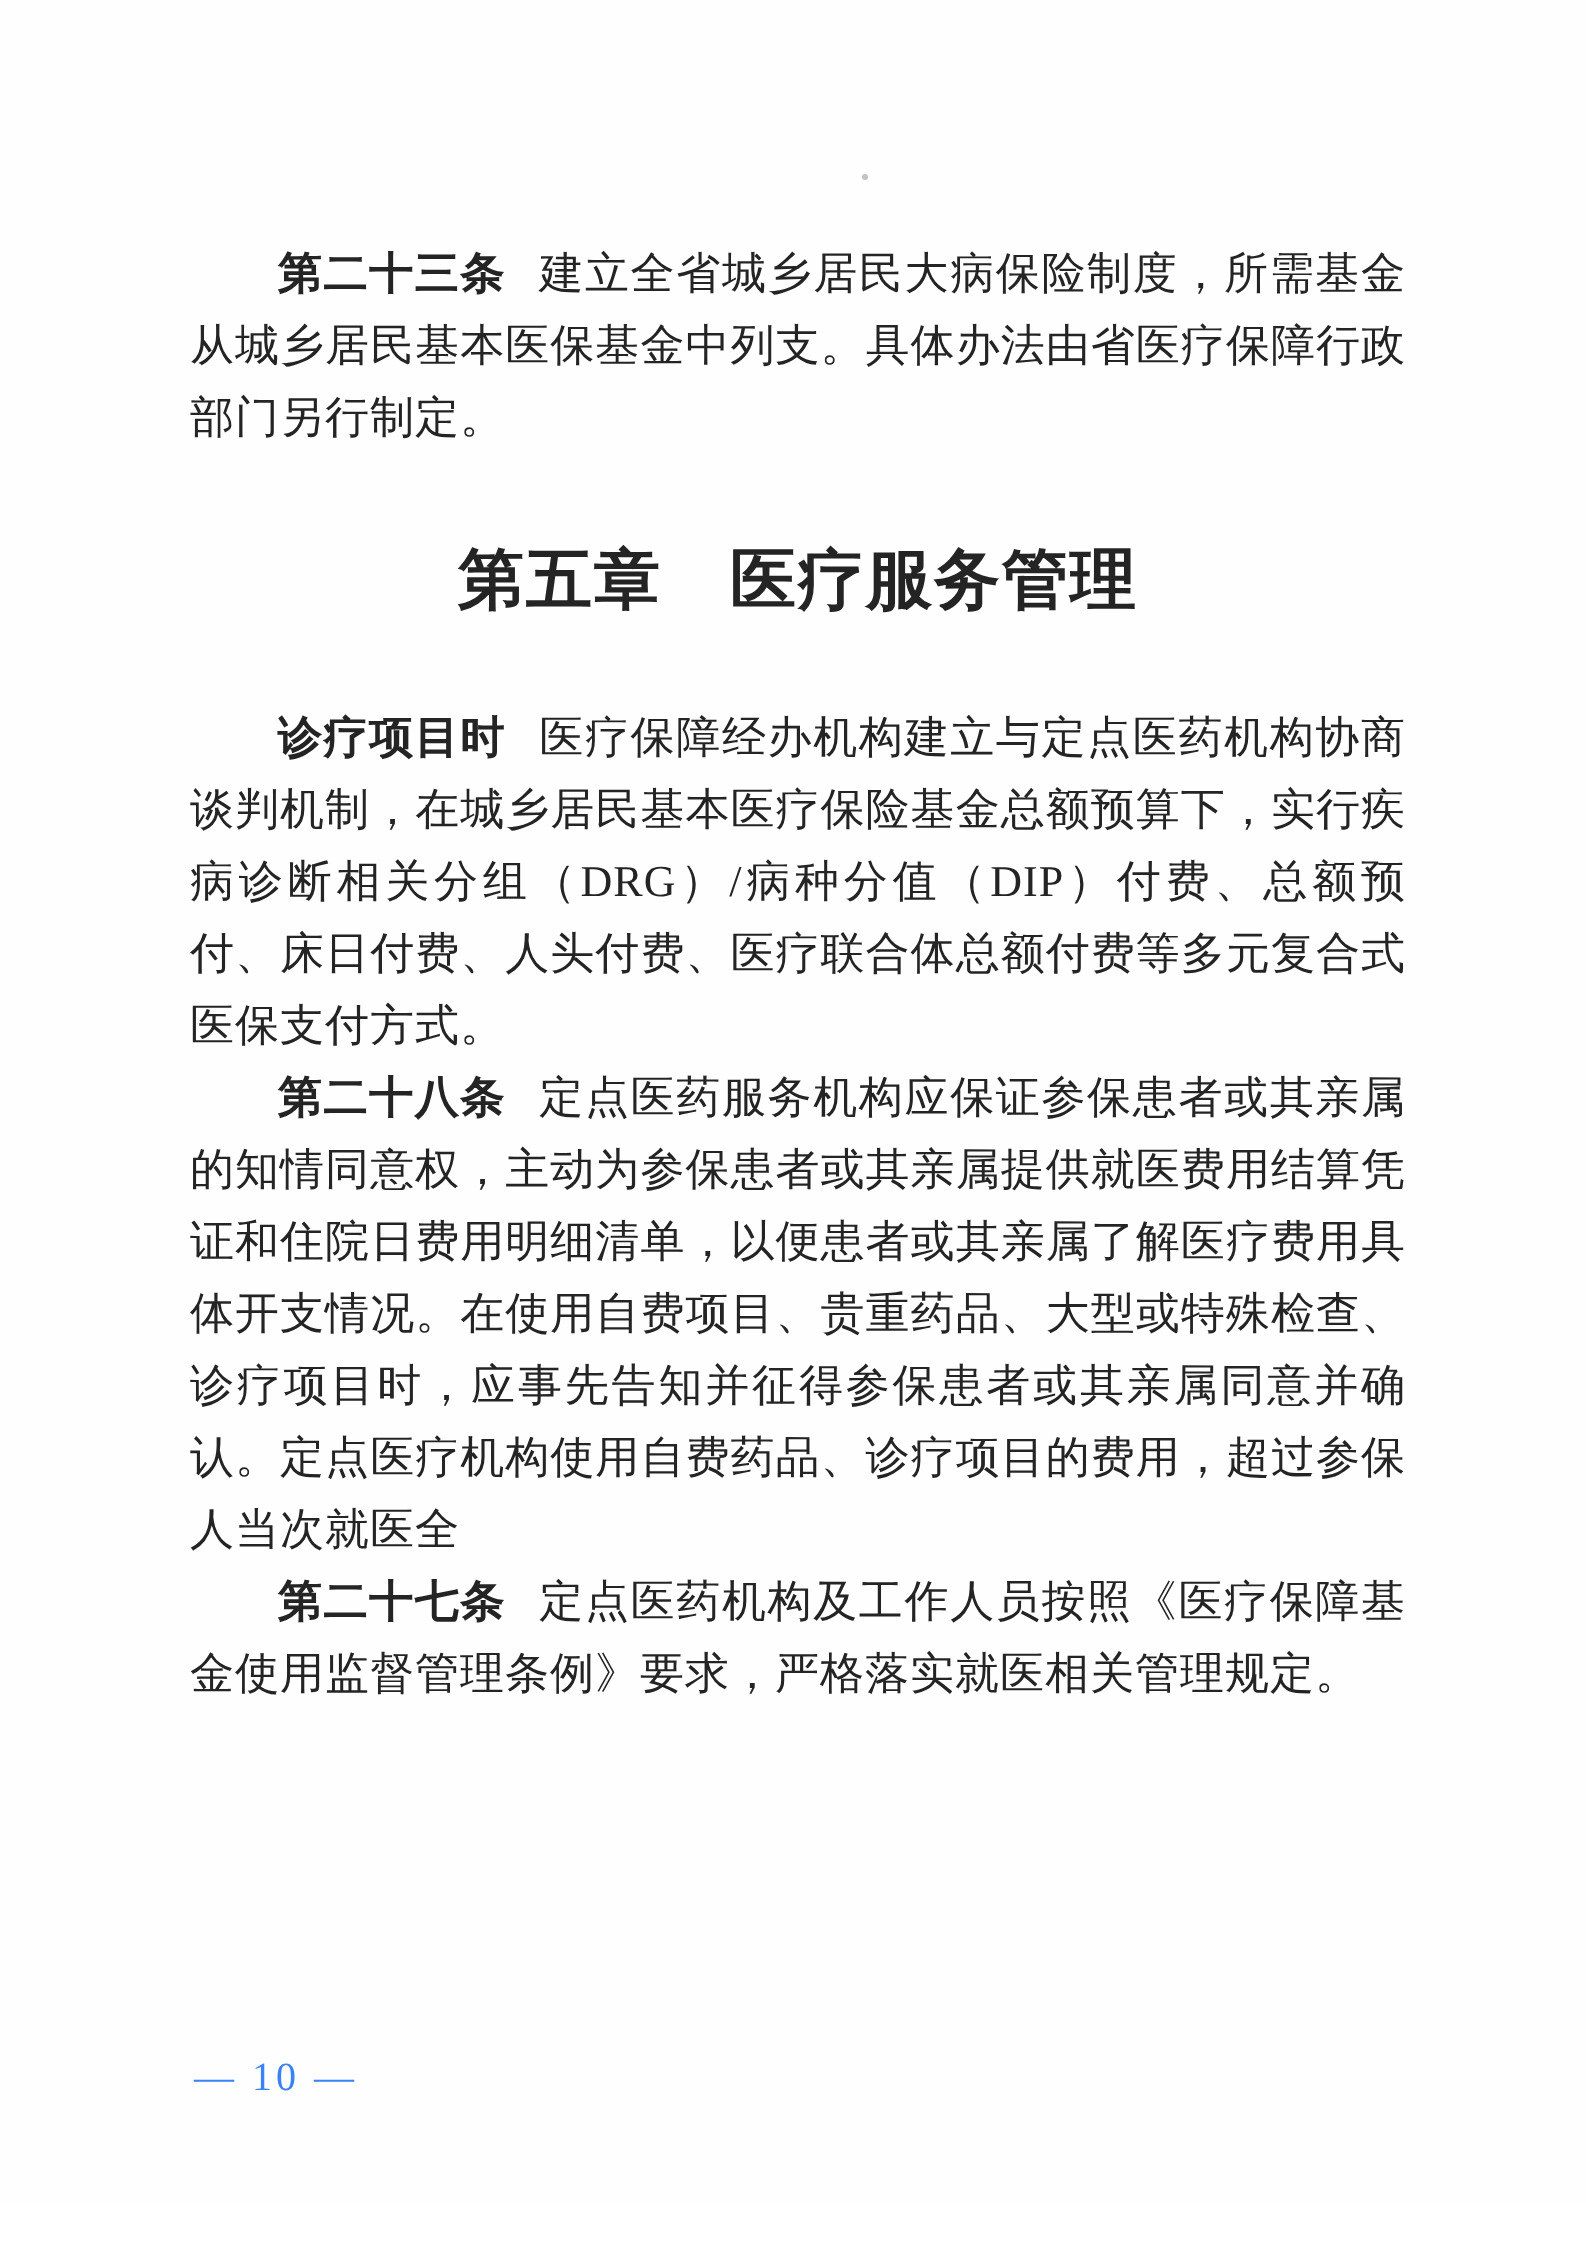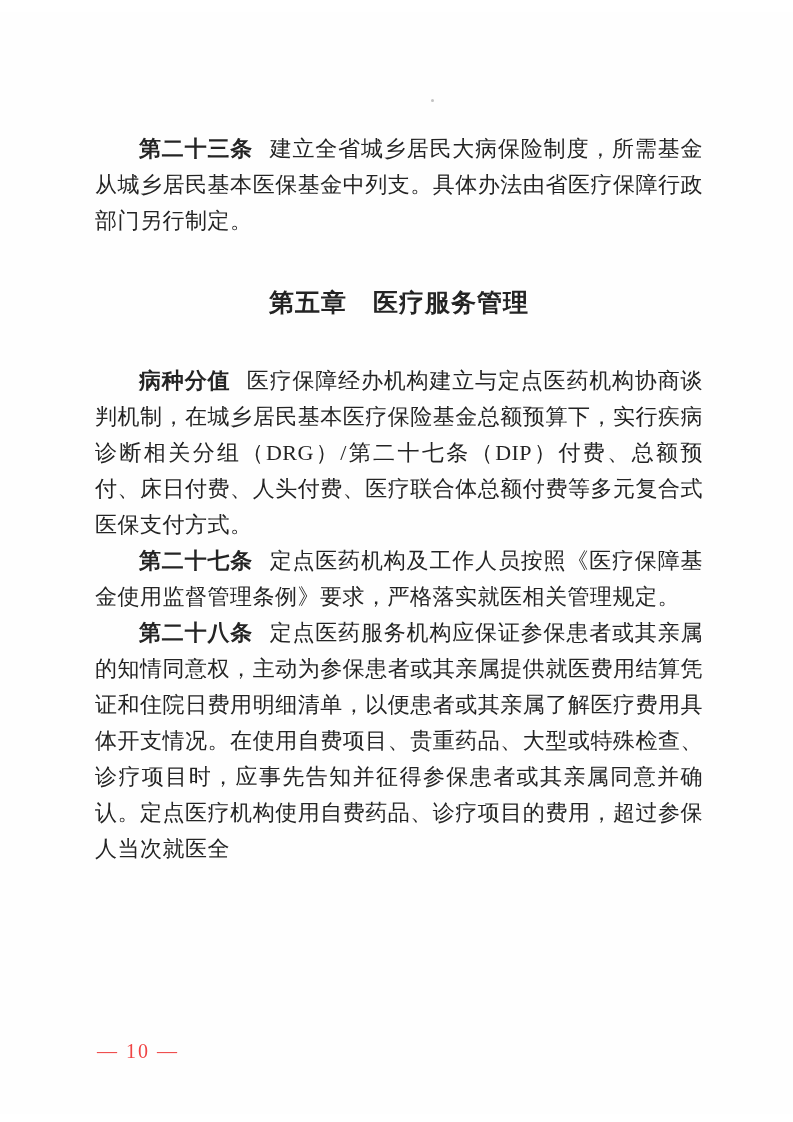--- a/index.html
+++ b/index.html
@@ -4,21 +4,21 @@
 <style>
   html, body {
     margin: 0;
     padding: 0;
     background: #ffffff;
   }
   .page {
     position: relative;
     width: 793px;
     height: 1102px;
-    margin: 12px auto;
+    margin: 0 auto;
     background: #fefefe;
     overflow: hidden;
     font-family: "Liberation Serif", serif;
     color: #242424;
   }
   .content {
     position: absolute;
     left: 95px;
     top: 119px;
     width: 608px;
@@ -31,34 +31,34 @@
     text-justify: inter-character;
     text-indent: 2em;
     letter-spacing: 0.5px;
   }
   .art-num {
     font-weight: 700;
     margin-right: 0.75em;
   }
   .chapter-heading {
     margin: 46px 0 42px 0;
-    font-size: 25px;
+    font-size: 33px;
     font-weight: 700;
     text-align: center;
     text-indent: 0;
     line-height: 36px;
     letter-spacing: 1px;
   }
   .page-number {
     position: absolute;
     left: 97px;
     top: 1028px;
     font-size: 20px;
     letter-spacing: 2px;
-    color: #ef4444;
+    color: #3b82f6;
   }
   .scan-speck {
     position: absolute;
     left: 431px;
     top: 87px;
     width: 3px;
     height: 3px;
     border-radius: 50%;
     background: #9a9a9a;
     opacity: 0.6;
@@ -72,23 +72,23 @@
   <span class="scan-speck"></span>
 
   <div class="content">
 
     <p class="para"><span class="art-num">第二十三条</span><span>建立全省城乡居民大病保险制度，所需基金从城乡居民基本医保基金中列支。具体办法由省医疗保障行政部门另行制定。</span></p>
 
 
     <h2 class="chapter-heading">第五章　医疗服务管理</h2>
 
 
-    <p class="para"><span class="art-num">病种分值</span><span>医疗保障经办机构建立与定点医药机构协商谈判机制，在城乡居民基本医疗保险基金总额预算下，实行疾病诊断相关分组（DRG）/第二十七条（DIP）付费、总额预付、床日付费、人头付费、医疗联合体总额付费等多元复合式医保支付方式。</span></p>
+    <p class="para"><span class="art-num">诊疗项目时</span><span>医疗保障经办机构建立与定点医药机构协商谈判机制，在城乡居民基本医疗保险基金总额预算下，实行疾病诊断相关分组（DRG）/病种分值（DIP）付费、总额预付、床日付费、人头付费、医疗联合体总额付费等多元复合式医保支付方式。</span></p>
+
+    <p class="para"><span class="art-num">第二十八条</span><span>定点医药服务机构应保证参保患者或其亲属的知情同意权，主动为参保患者或其亲属提供就医费用结算凭证和住院日费用明细清单，以便患者或其亲属了解医疗费用具体开支情况。在使用自费项目、贵重药品、大型或特殊检查、诊疗项目时，应事先告知并征得参保患者或其亲属同意并确认。定点医疗机构使用自费药品、诊疗项目的费用，超过参保人当次就医全</span></p>
 
     <p class="para"><span class="art-num">第二十七条</span><span>定点医药机构及工作人员按照《医疗保障基金使用监督管理条例》要求，严格落实就医相关管理规定。</span></p>
-
-    <p class="para"><span class="art-num">第二十八条</span><span>定点医药服务机构应保证参保患者或其亲属的知情同意权，主动为参保患者或其亲属提供就医费用结算凭证和住院日费用明细清单，以便患者或其亲属了解医疗费用具体开支情况。在使用自费项目、贵重药品、大型或特殊检查、诊疗项目时，应事先告知并征得参保患者或其亲属同意并确认。定点医疗机构使用自费药品、诊疗项目的费用，超过参保人当次就医全</span></p>
 
   </div>
 
   <div class="page-number">— 10 —</div>
 
 </div>
 
 </body></html>

